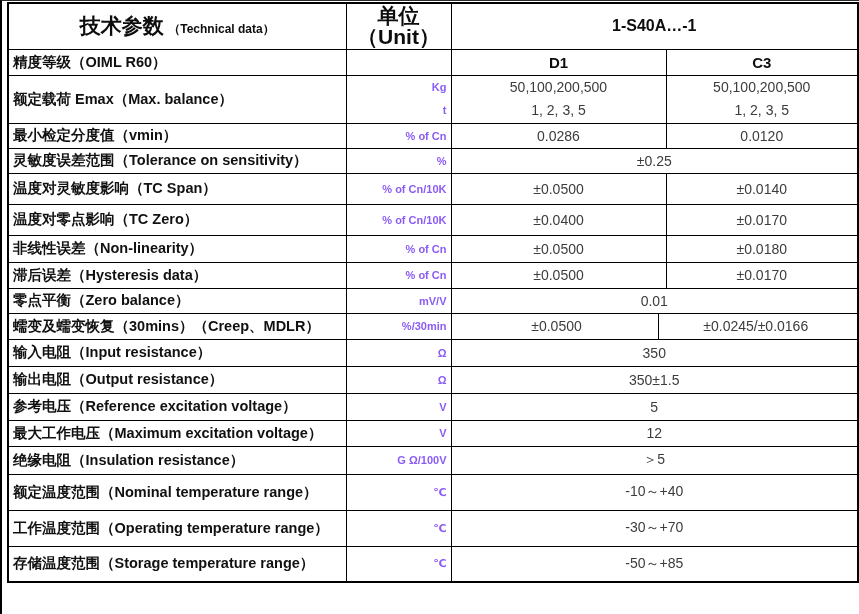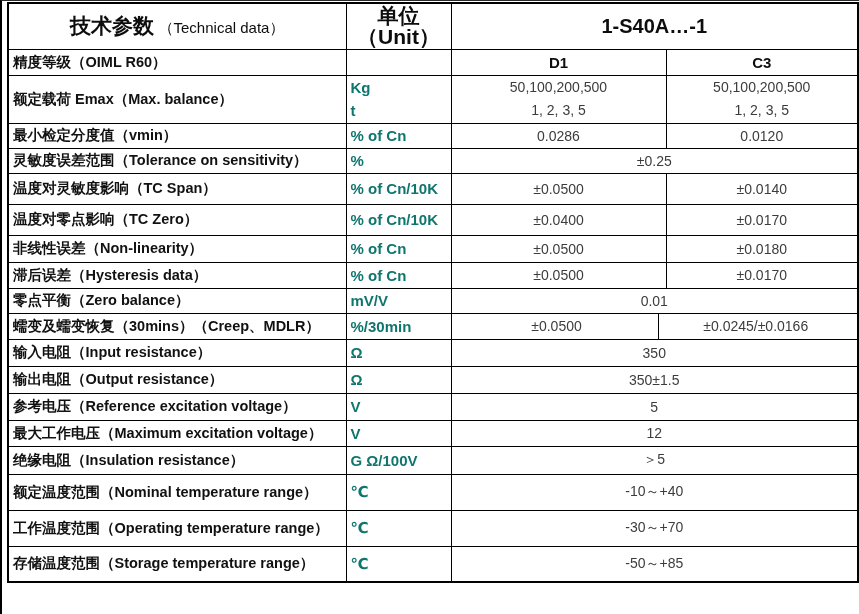--- a/index.html
+++ b/index.html
@@ -22,30 +22,30 @@
     border:1px solid #000;
     padding:0 4px;
     vertical-align:middle;
     overflow:hidden;white-space:nowrap;
   }
   td.lbl{
     text-align:left;padding-left:9px;
     font-weight:bold;font-size:14.5px;color:#111;
   }
   td.unit{
-    text-align:left;font-weight:bold;font-size:15px;color:#0f766e;
+    text-align:right;font-weight:bold;font-size:11px;color:#8b5cf6;
   }
   td.val{
     text-align:center;font-weight:normal;font-size:14px;color:#3c3c3c;
   }
   td.hdr-tech{text-align:center;}
   .tech-cn{font-size:21px;font-weight:bold;color:#0d0d0d;}
-  .tech-en{font-size:15px;font-weight:normal;color:#0d0d0d;}
+  .tech-en{font-size:12px;font-weight:bold;color:#0d0d0d;}
   td.hdr-unit{text-align:center;font-weight:bold;font-size:21px;line-height:21px;color:#0d0d0d;}
-  td.hdr-model{text-align:center;font-weight:bold;font-size:20px;color:#0d0d0d;}
+  td.hdr-model{text-align:center;font-weight:bold;font-size:16px;color:#0d0d0d;}
   td.grade{text-align:center;font-weight:bold;font-size:15px;color:#0d0d0d;}
   .two-line{line-height:23px;}
   td.creep-cell{padding:0;}
   .creep-split{display:flex;align-items:stretch;height:25px;}
   .creep-split .part{display:flex;align-items:center;justify-content:center;
     font-size:14px;color:#3c3c3c;}
   .creep-split .part-d1{width:202px;border-right:1px solid #000;}
   .creep-split .part-c3{flex:1;}
 </style>
 </head>

